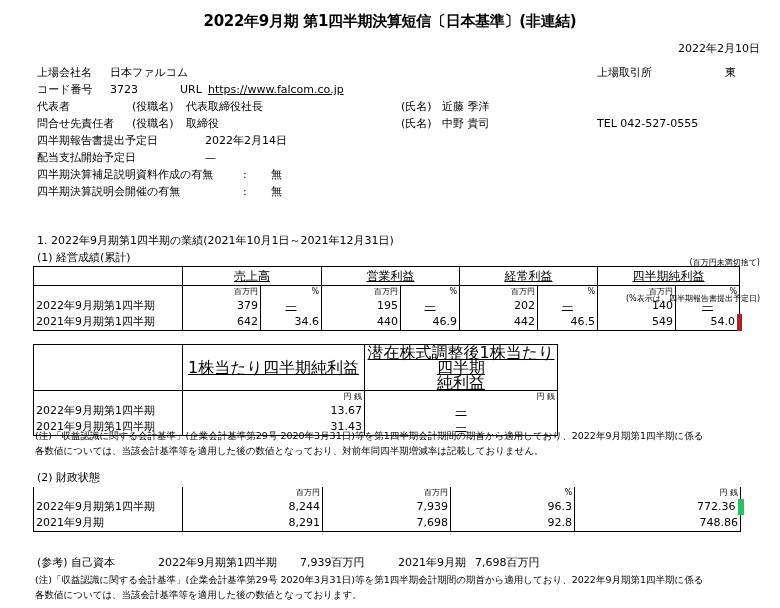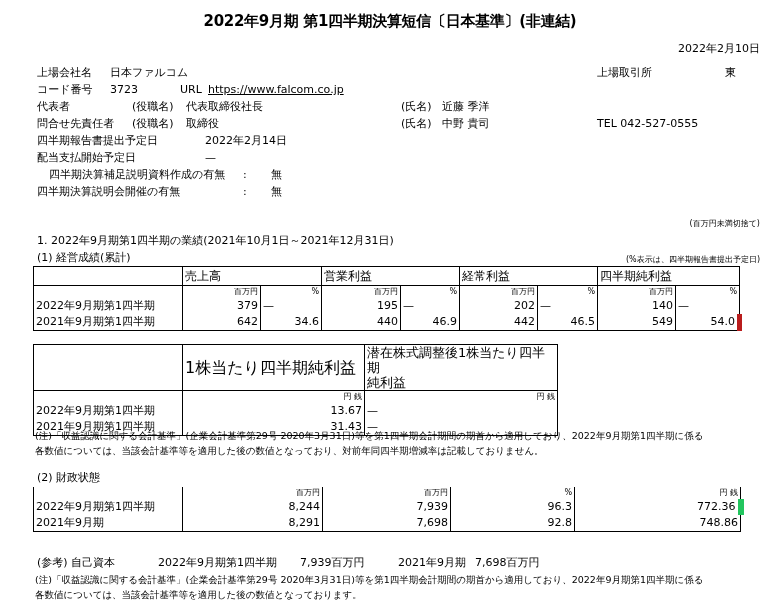--- a/index.html
+++ b/index.html
@@ -3,27 +3,27 @@
 <meta charset="utf-8">
 <style>
   html, body { margin:0; padding:0; background:#ffffff; }
   body { width:780px; height:608px; position:relative; overflow:hidden;
          font-family:"DejaVu Sans", "Liberation Sans", sans-serif; color:#000; font-size:11px; }
   .abs { position:absolute; white-space:nowrap; }
   .title { left:0; width:780px; top:12px; text-align:center; font-size:15px; font-weight:bold; letter-spacing:-0.3px; }
   .date { right:20px; top:41px; font-size:11px; }
   .meta { font-size:11px; line-height:17px; }
   .url { text-decoration:underline; color:#000; }
-  .small { font-size:8px; }
+  .small { font-size:8px;margin-top:39px; }
   table.t { position:absolute; border-collapse:collapse; font-size:11px; table-layout:fixed; }
   table.t td, table.t th { padding:0 2px; height:16px; line-height:16px; font-weight:normal; }
   .bd { border:1px solid #000; }
   .bl { border-left:1px solid #000; }
   .r { text-align:right; }
-  .c { text-align:left; }
+  .c { text-align:center;text-decoration:underline; }
   .unit { font-size:8px; height:12px !important; line-height:12px !important; }
   .hdr { font-size:12px; height:18px !important; }
   .note { font-size:9.5px; line-height:15px; }
 </style>
 </head>
 <body>
 
 <div class="abs title">2022年9月期 第1四半期決算短信〔日本基準〕(非連結)</div>
 <div class="abs date">2022年2月10日</div>
 
@@ -49,21 +49,21 @@
 <div class="abs meta" style="left:401px;top:115px;">(氏名)</div>
 <div class="abs meta" style="left:442px;top:115px;">中野 貴司</div>
 <div class="abs meta" style="left:597px;top:115px;">TEL 042-527-0555</div>
 
 <div class="abs meta" style="left:37px;top:132px;">四半期報告書提出予定日</div>
 <div class="abs meta" style="left:205px;top:132px;">2022年2月14日</div>
 
 <div class="abs meta" style="left:37px;top:149px;">配当支払開始予定日</div>
 <div class="abs meta" style="left:205px;top:149px;">—</div>
 
-<div class="abs meta" style="left:37px;top:166px;margin-left:12px;">四半期決算補足説明資料作成の有無</div>
+<div class="abs meta" style="left:37px;top:166px;">四半期決算補足説明資料作成の有無</div>
 <div class="abs meta" style="left:243px;top:166px;">:</div>
 <div class="abs meta" style="left:271px;top:166px;">無</div>
 
 <div class="abs meta" style="left:37px;top:183px;">四半期決算説明会開催の有無</div>
 <div class="abs meta" style="left:243px;top:183px;">:</div>
 <div class="abs meta" style="left:271px;top:183px;">無</div>
 
 <div class="abs small" style="right:20px;top:218px;">(百万円未満切捨て)</div>
 
 <div class="abs meta" style="left:37px;top:232px;">1. 2022年9月期第1四半期の業績(2021年10月1日～2021年12月31日)</div>
@@ -129,21 +129,21 @@
 <table class="t" style="left:33px;top:344px;width:524px;">
   <colgroup>
       <col style="width:149px">
       <col style="width:182px">
       <col style="width:193px">
     </colgroup>
   <tbody>
       <tr>
     <td class="bd" style="height:34px"></td>
     <td class="bd c" style="height:34px;font-size:16px">1株当たり四半期純利益</td>
-    <td class="bd c" style="height:34px;line-height:15px;font-size:13px">
+    <td class="bd c" style="height:34px;line-height:15px;font-size:16px">
       <div>潜在株式調整後1株当たり四半期</div>
       <div>純利益</div>
     </td>
   </tr>
   <tr>
     <td class="bl unit"></td>
     <td class="bl unit r">円 銭</td>
     <td class="bl unit r" style="border-right:1px solid #000">円 銭</td>
   </tr>
   <tr>

